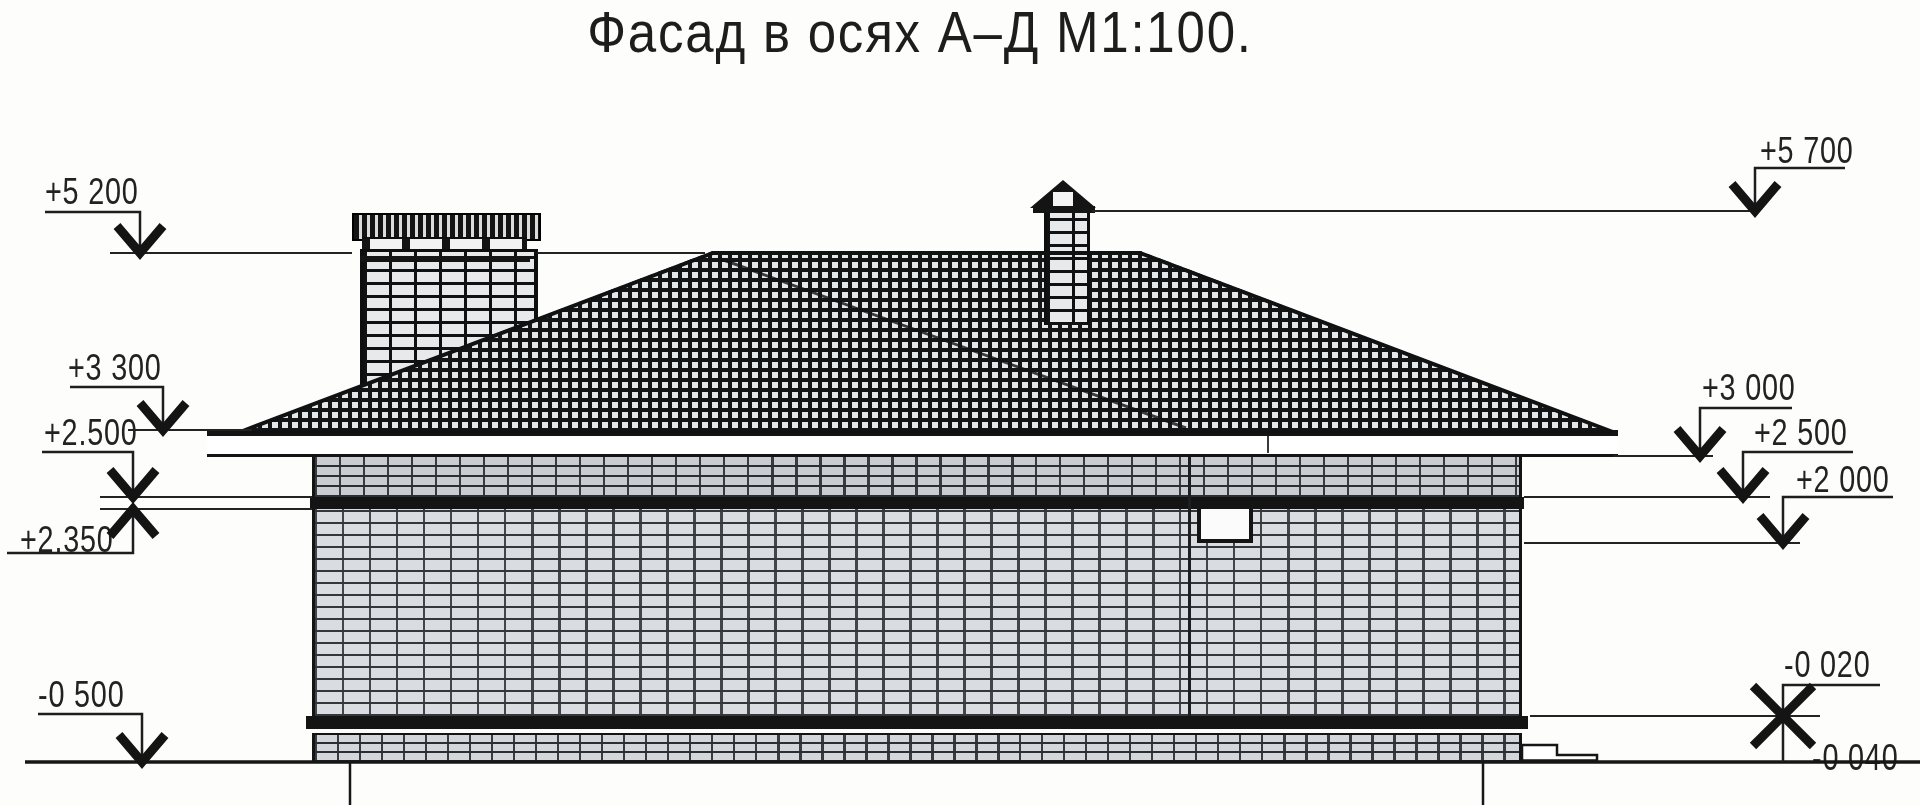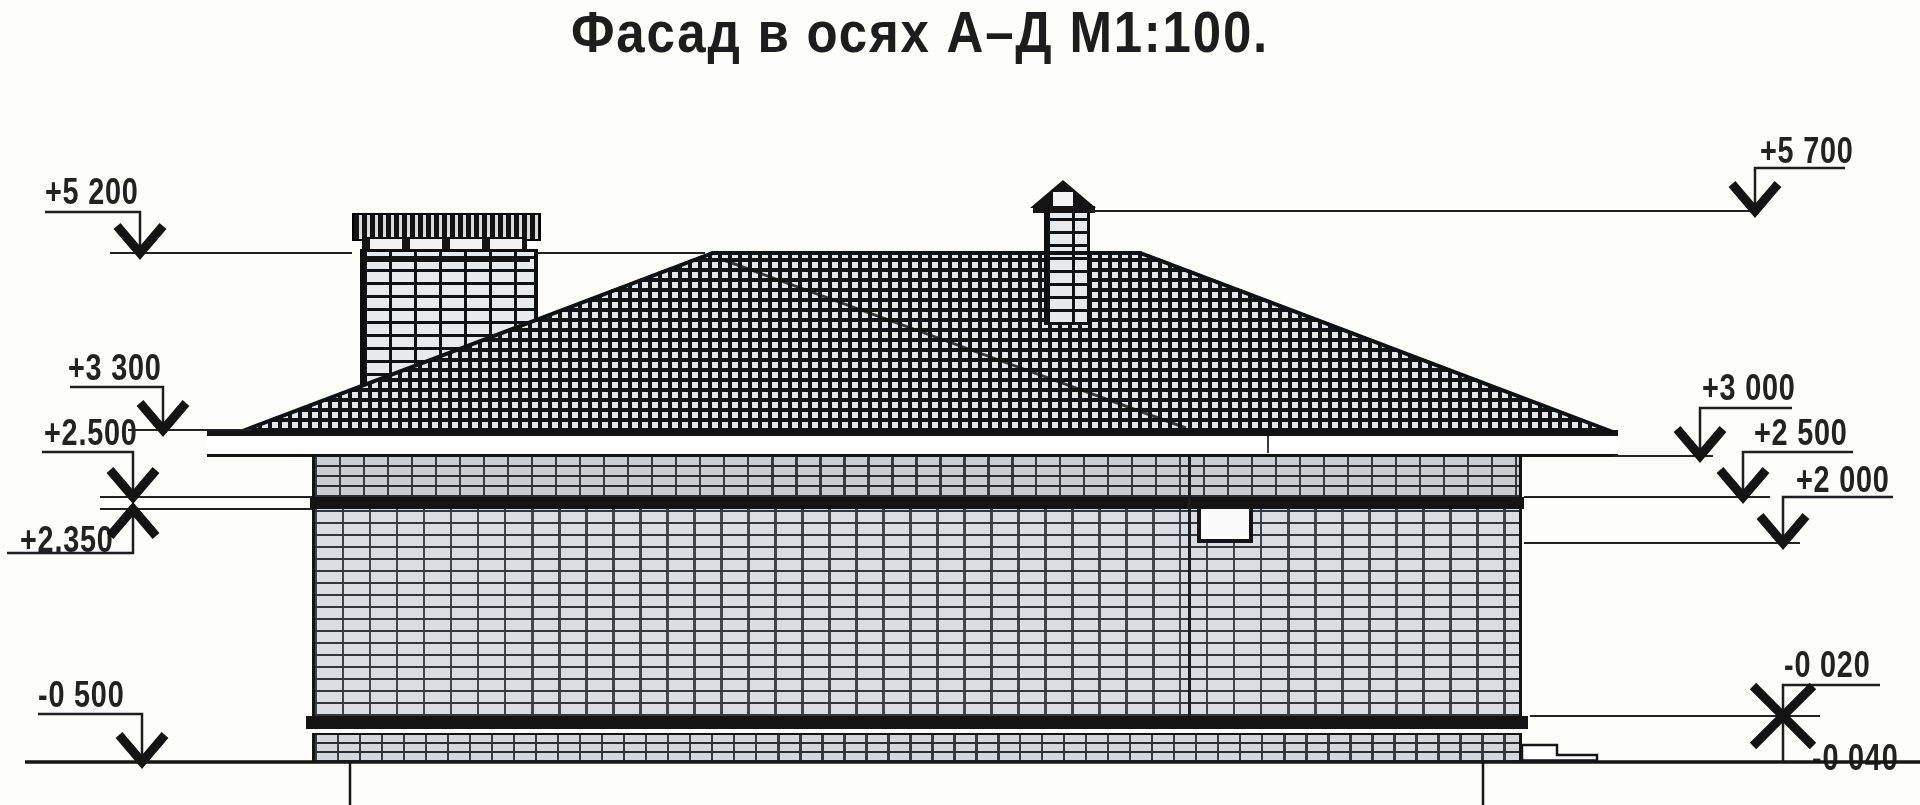--- a/index.html
+++ b/index.html
@@ -1,18 +1,18 @@
 <!DOCTYPE html>
 <html><head>
 <meta charset="utf-8">
 <style>
   html,body{margin:0;padding:0;background:#ffffff;}
   #canvas{
     position:relative;width:1920px;height:805px;background:#fdfdfc;overflow:hidden;
-    font-family:"Liberation Sans", sans-serif;color:#1b1b1b;font-weight:bold;
+    font-family:"Liberation Sans", sans-serif;color:#1b1b1b;
   }
   
   .title{
     position:absolute;left:500px;top:2px;width:840px;text-align:center;
     font-size:58px;line-height:1.05;letter-spacing:2px;color:#1d1d1d;
     transform:scaleX(.88);transform-origin:center top;white-space:nowrap;
   }
   
   .elv{
     position:absolute;font-size:36px;line-height:1;letter-spacing:1px;color:#222;

